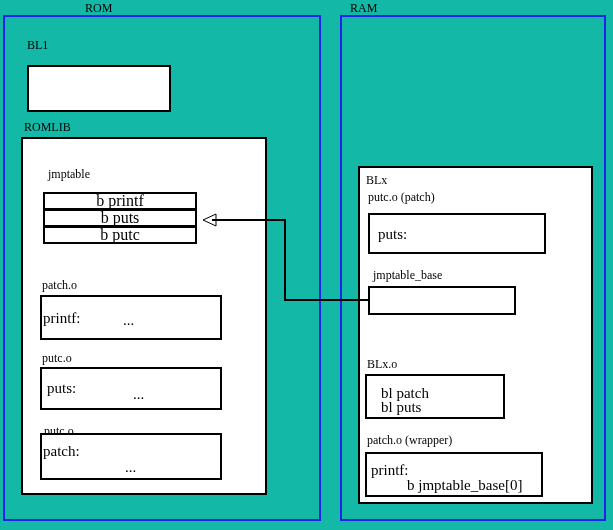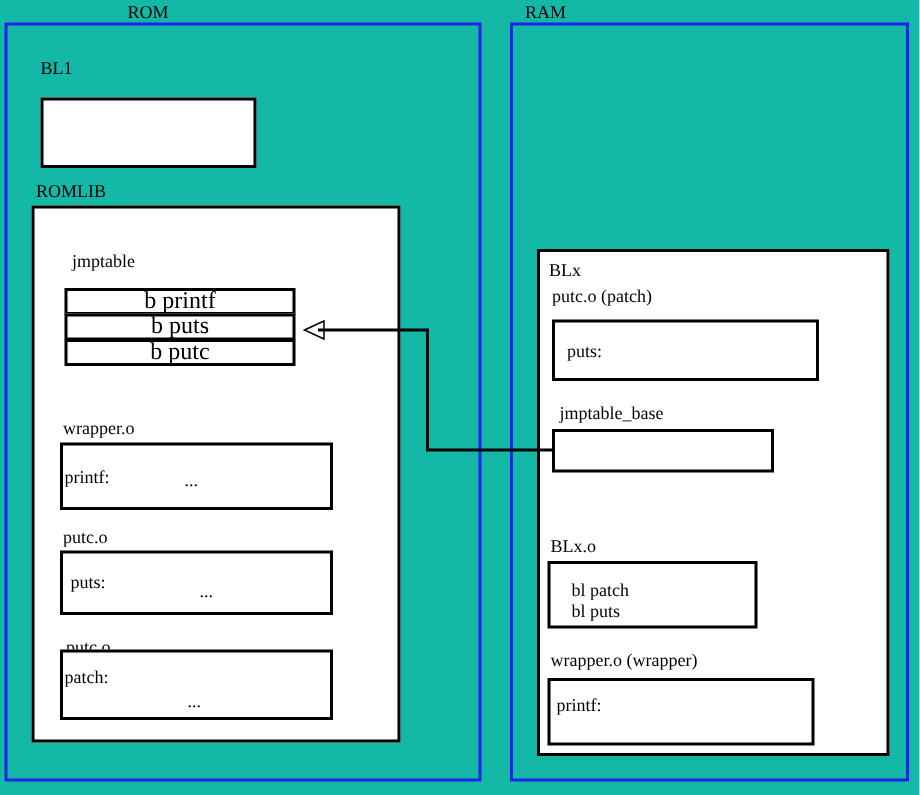--- a/index.html
+++ b/index.html
@@ -41,21 +41,21 @@
     box-sizing: border-box;
     font-size: 16px;
     color: #000000;
     display: flex;
     align-items: center;
     justify-content: center;
     line-height: 14px;
   }
   .codeline {
     position: absolute;
-    font-size: 12px;
+    font-size: 15px;
     color: #000000;
     white-space: pre;
     line-height: 14px;
   }
   .conn {
     position: absolute;
   }
   .conn line, .conn polygon, .conn path {
     stroke: #000000;
     fill: none;
@@ -79,21 +79,21 @@
   <div class="box" style="left:21px; top:137px; width:246px; height:358px;"></div>
 
   <div class="label" style="left:48px; top:167px;">jmptable</div>
 
   <div class="cell" style="left:43px; top:192px; width:154px; height:18px;">b printf</div>
 
   <div class="cell" style="left:43px; top:209px; width:154px; height:18px;">b puts</div>
 
   <div class="cell" style="left:43px; top:226px; width:154px; height:18px;">b putc</div>
 
-  <div class="label" style="left:42px; top:278px;">wrapper.o</div>
+  <div class="label" style="left:42px; top:278px;">patch.o</div>
 
   <div class="box" style="left:40px; top:295px; width:182px; height:45px;"></div>
   <div class="codeline" style="left:43px; top:311px;">printf:</div>
   <div class="codeline" style="left:123px; top:313px;">...</div>
 
   <div class="label" style="left:42px; top:351px;">putc.o</div>
 
   <div class="box" style="left:40px; top:367px; width:182px; height:43px;"></div>
   <div class="codeline" style="left:47px; top:381px;">puts:</div>
   <div class="codeline" style="left:133px; top:387px;">...</div>
@@ -120,23 +120,24 @@
   <div class="label" style="left:373px; top:268px;">jmptable_base</div>
 
   <div class="box" style="left:368px; top:286px; width:148px; height:29px;"></div>
 
   <div class="label" style="left:367px; top:357px;">BLx.o</div>
 
   <div class="box" style="left:365px; top:374px; width:140px; height:45px;"></div>
   <div class="codeline" style="left:381px; top:386px;">bl patch</div>
   <div class="codeline" style="left:381px; top:400px;">bl puts</div>
 
-  <div class="label" style="left:367px; top:433px;">wrapper.o (wrapper)</div>
+  <div class="label" style="left:367px; top:433px;">patch.o (wrapper)</div>
 
   <div class="box" style="left:365px; top:452px; width:178px; height:45px;"></div>
   <div class="codeline" style="left:371px; top:463px;">printf:</div>
+  <div class="codeline" style="left:407px; top:478px;">b jmptable_base[0]</div>
 
   <svg class="conn" style="left:0px; top:0px;" width="613" height="530">
     <path d="M 368 300 L 285 300 L 285 220 L 212 220" stroke="#000000" stroke-width="2" fill="none"></path>
     <polygon points="203,220 216,214 216,226" fill="#000000" stroke="#000000" stroke-width="1"></polygon>
   </svg>
 
 </div>
 
 </body></html>

